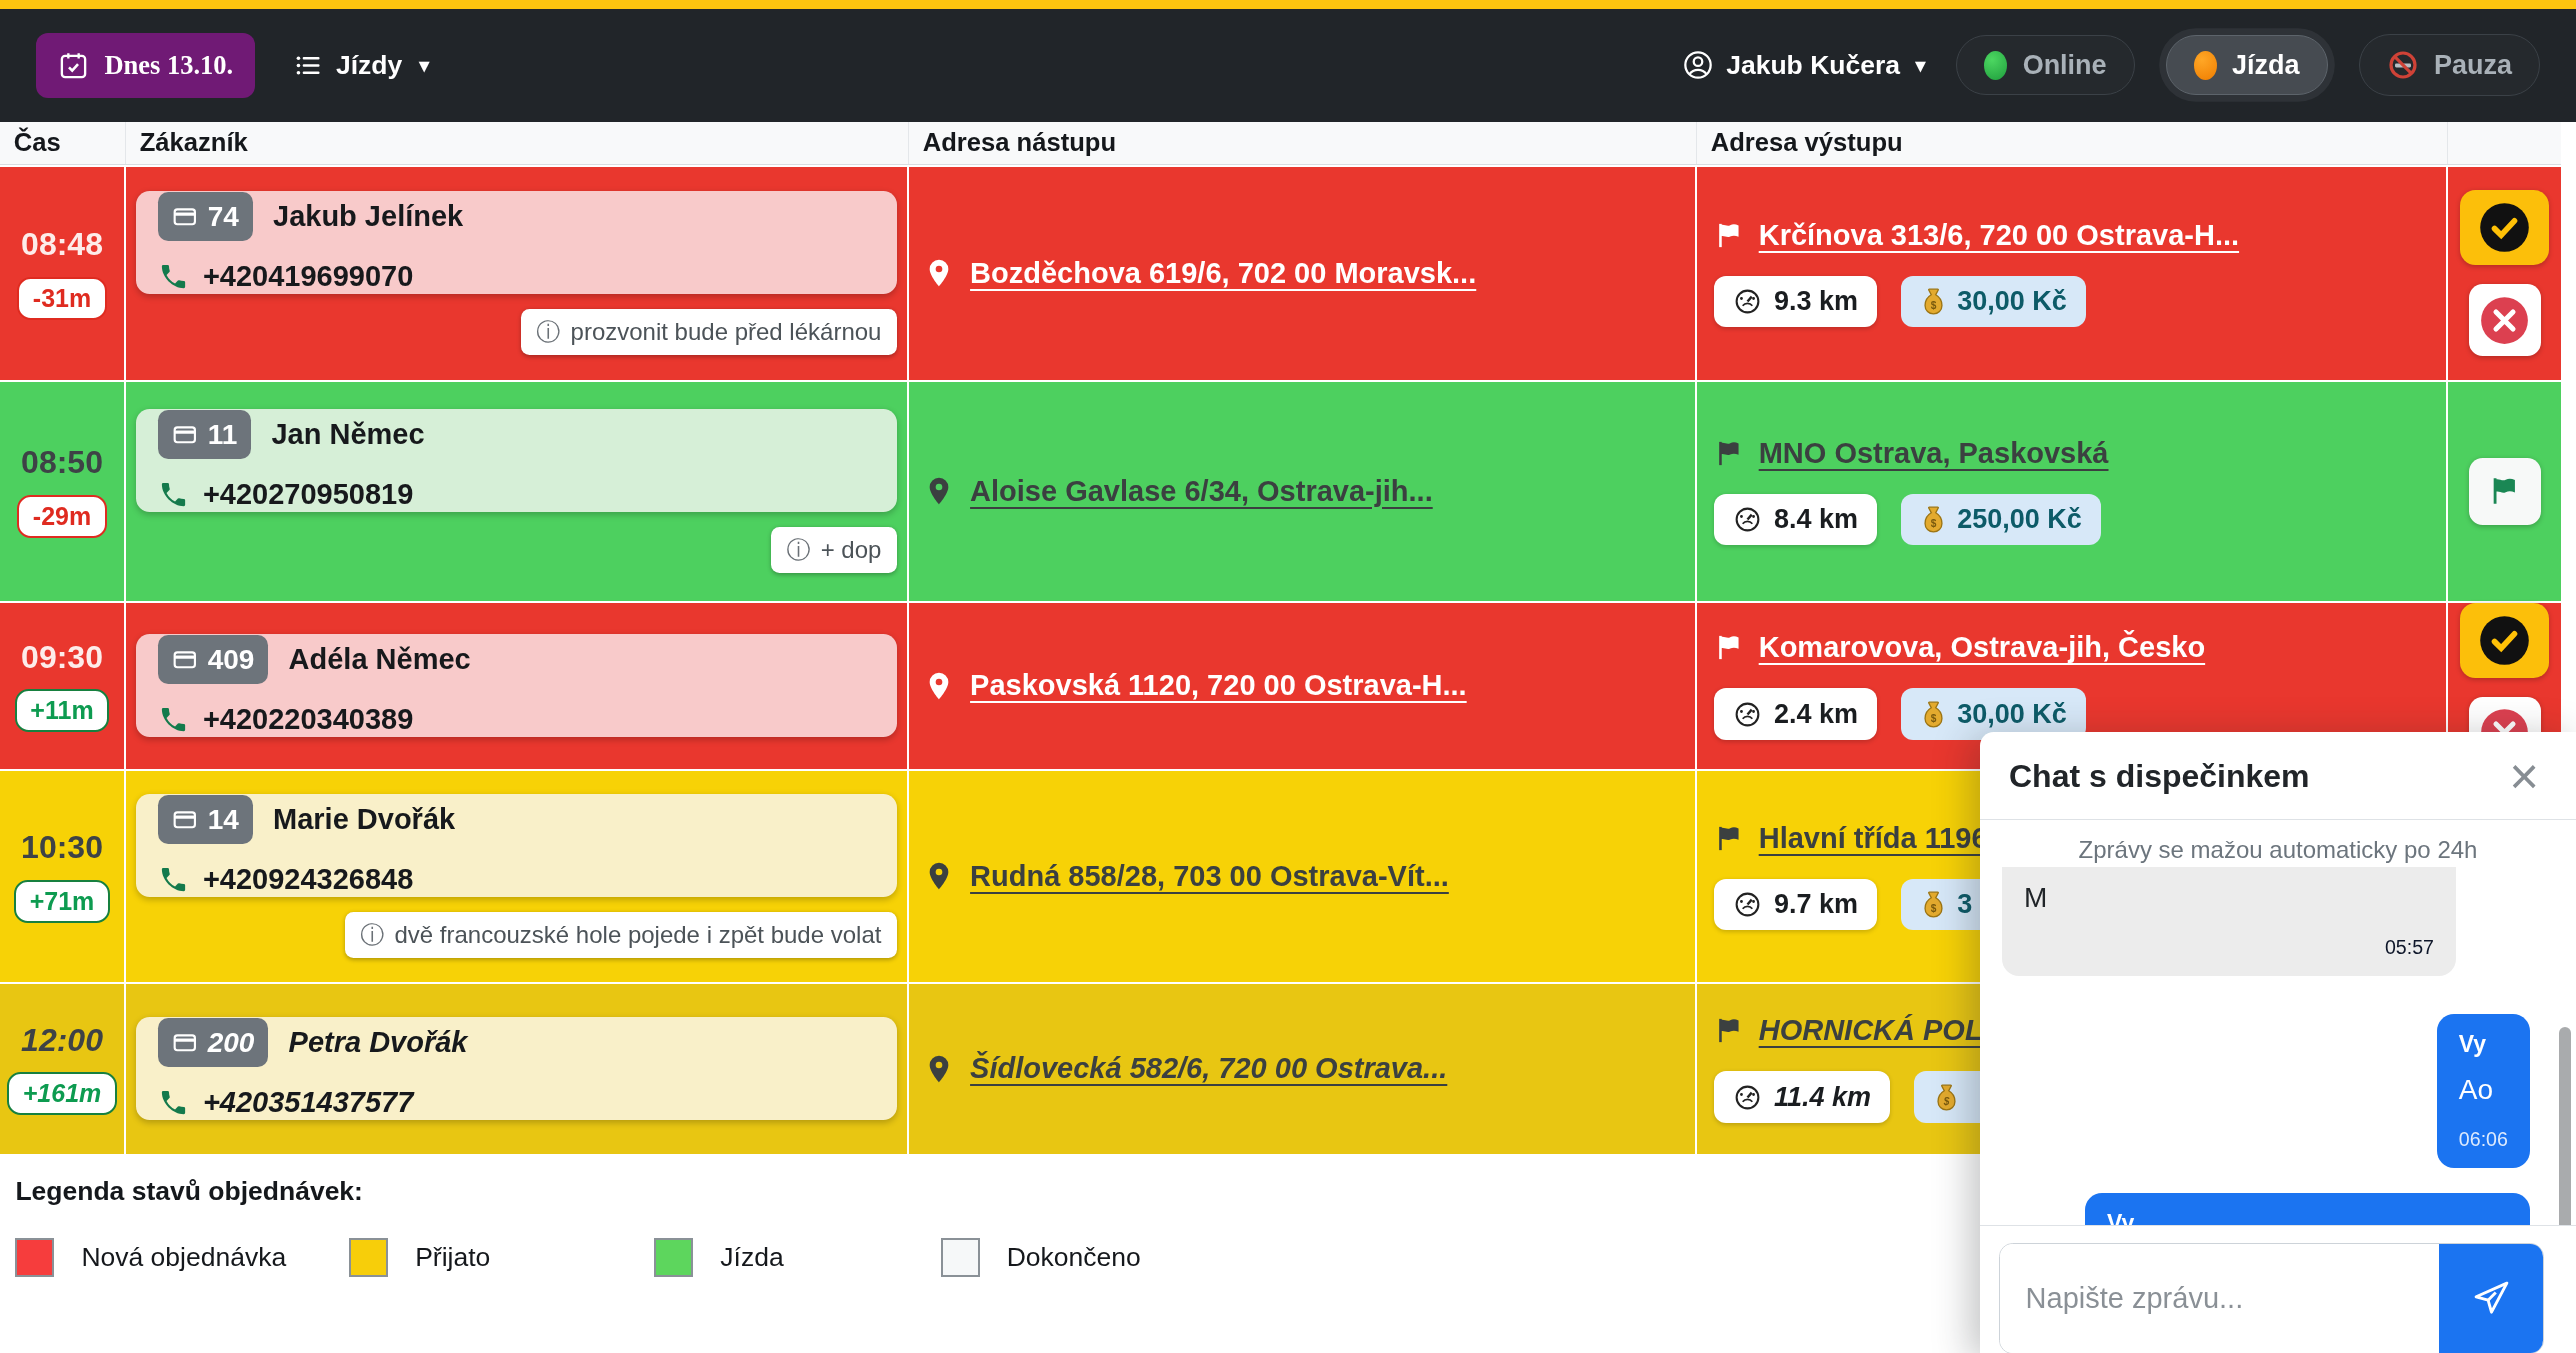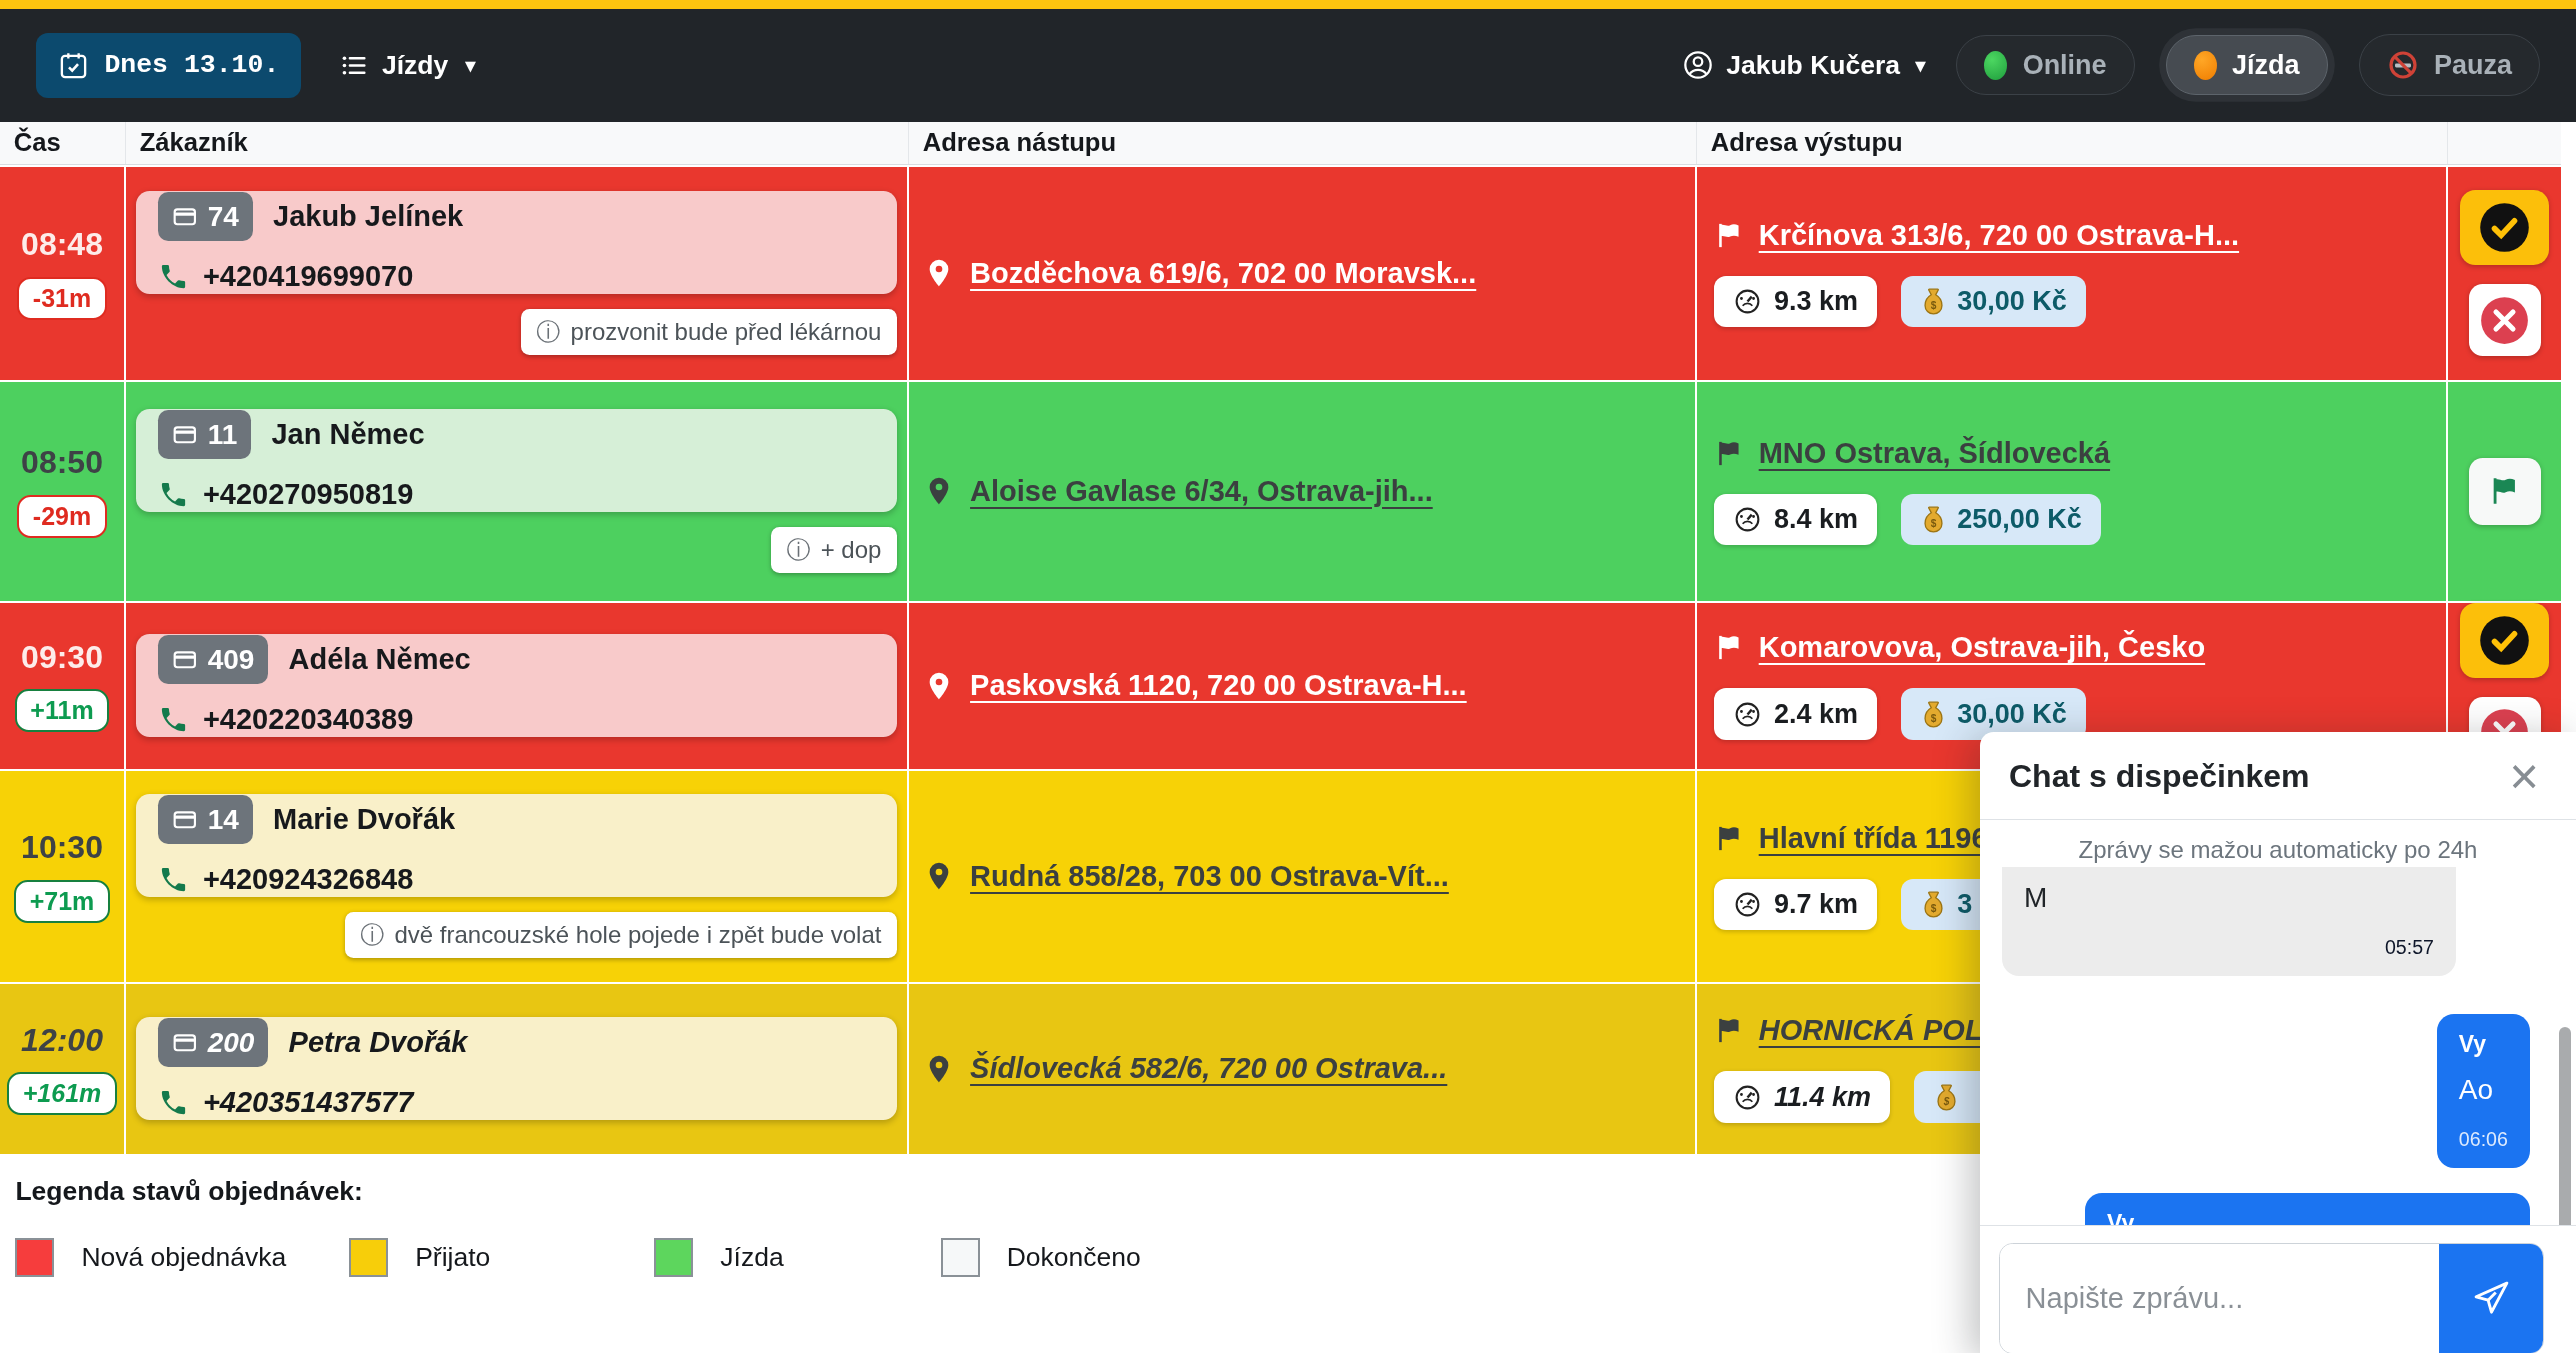--- a/index.html
+++ b/index.html
@@ -2,22 +2,22 @@
 <html style="font-size:13.7px"><head>
 <meta charset="utf-8">
 <style>
   html,body{margin:0;padding:0;background:#fff;}
   .screen{position:relative;width:2576px;height:1354px;overflow:hidden;background:#fff;
           font-family:"Liberation Sans", sans-serif;}
 
   
   .top-strip{height:8.5px;background:#fdc40f;}
   .topbar{height:113px;background:#212529;display:flex;align-items:center;padding:0 36px;color:#fff;box-sizing:border-box;}
-  .date-btn{display:flex;align-items:center;gap:15.4px;background:#0c4a6e;border:none;border-radius:12px;
-            padding:17px 22px;color:#fff;font-weight:700;font-size:26.5px;font-family:Liberation Mono, monospace;cursor:pointer;}
+  .date-btn{display:flex;align-items:center;gap:15.4px;background:#701a75;border:none;border-radius:12px;
+            padding:17px 22px;color:#fff;font-weight:700;font-size:26.5px;font-family:Liberation Serif, serif;cursor:pointer;}
   .menu-rides{display:flex;align-items:center;gap:13.7px;margin-left:38px;font-weight:700;font-size:26.5px;cursor:pointer;}
   .caret{font-size:19.6px;color:#fff;margin-left:3.4px;}
   .topbar-right{margin-left:auto;display:flex;align-items:center;gap:31px;}
   .user-chip{display:flex;align-items:center;gap:12px;font-weight:700;font-size:26.5px;cursor:pointer;}
   .pill{display:flex;align-items:center;gap:15.4px;border-radius:853px;padding:13.7px 27px;font-size:27px;font-weight:700;
         color:#a9b1b8;background:#25292d;border:1.7px solid #3b4147;cursor:pointer;font-family:inherit;text-align:center;}
   .dot{width:23px;height:29px;border-radius:50%;}
   .dot-online{background:radial-gradient(circle at 35% 30%,#4cd761,#1f9e3d);}
   .pill-ride{background:#464b51;color:#fff;border:1.7px solid #5d646b;box-shadow:0 0 0 6.8px #2e3237;}
   .dot-ride{background:radial-gradient(circle at 35% 30%,#ffa726,#ef7d00);}
@@ -324,21 +324,21 @@
       <a class="addr">Aloise Gavlase 6/34, Ostrava-jih...</a>
     </div>
     <div class="cell c-drop">
       <div class="drop-line">
         <span class="addr-ico">
           <svg width="31" height="31" viewBox="0 0 24 24" fill="currentColor">
               <path d="M5 21V3" stroke="currentColor" stroke-width="2"></path>
               <path d="M5 4c2.5-1.3 5 1.3 7.5 0 2-.9 4-.9 6.5.2V13c-2.5-1.1-4.5-1.1-6.5-.2-2.5 1.3-5-1.3-7.5 0V4z"></path>
             </svg>
         </span>
-        <a class="addr">MNO Ostrava, Šídlovecká</a>
+        <a class="addr">MNO Ostrava, Paskovská</a>
       </div>
       <div class="badges">
         <span class="kmb">
           <span style="display:flex;">
             <svg width="29" height="29" viewBox="0 0 24 24" fill="none" stroke="#222" stroke-width="1.7">
                 <circle cx="12" cy="12" r="9"></circle>
                 <path d="M8 15.5a5 5 0 0 1 8 0" stroke-width="1.4"></path>
                 <path d="M12 12l3.5-4" stroke-width="2"></path>
                 <path d="M7 9.5h.01M17 9.5h.01" stroke-width="2.4" stroke-linecap="round"></path>
               </svg>

